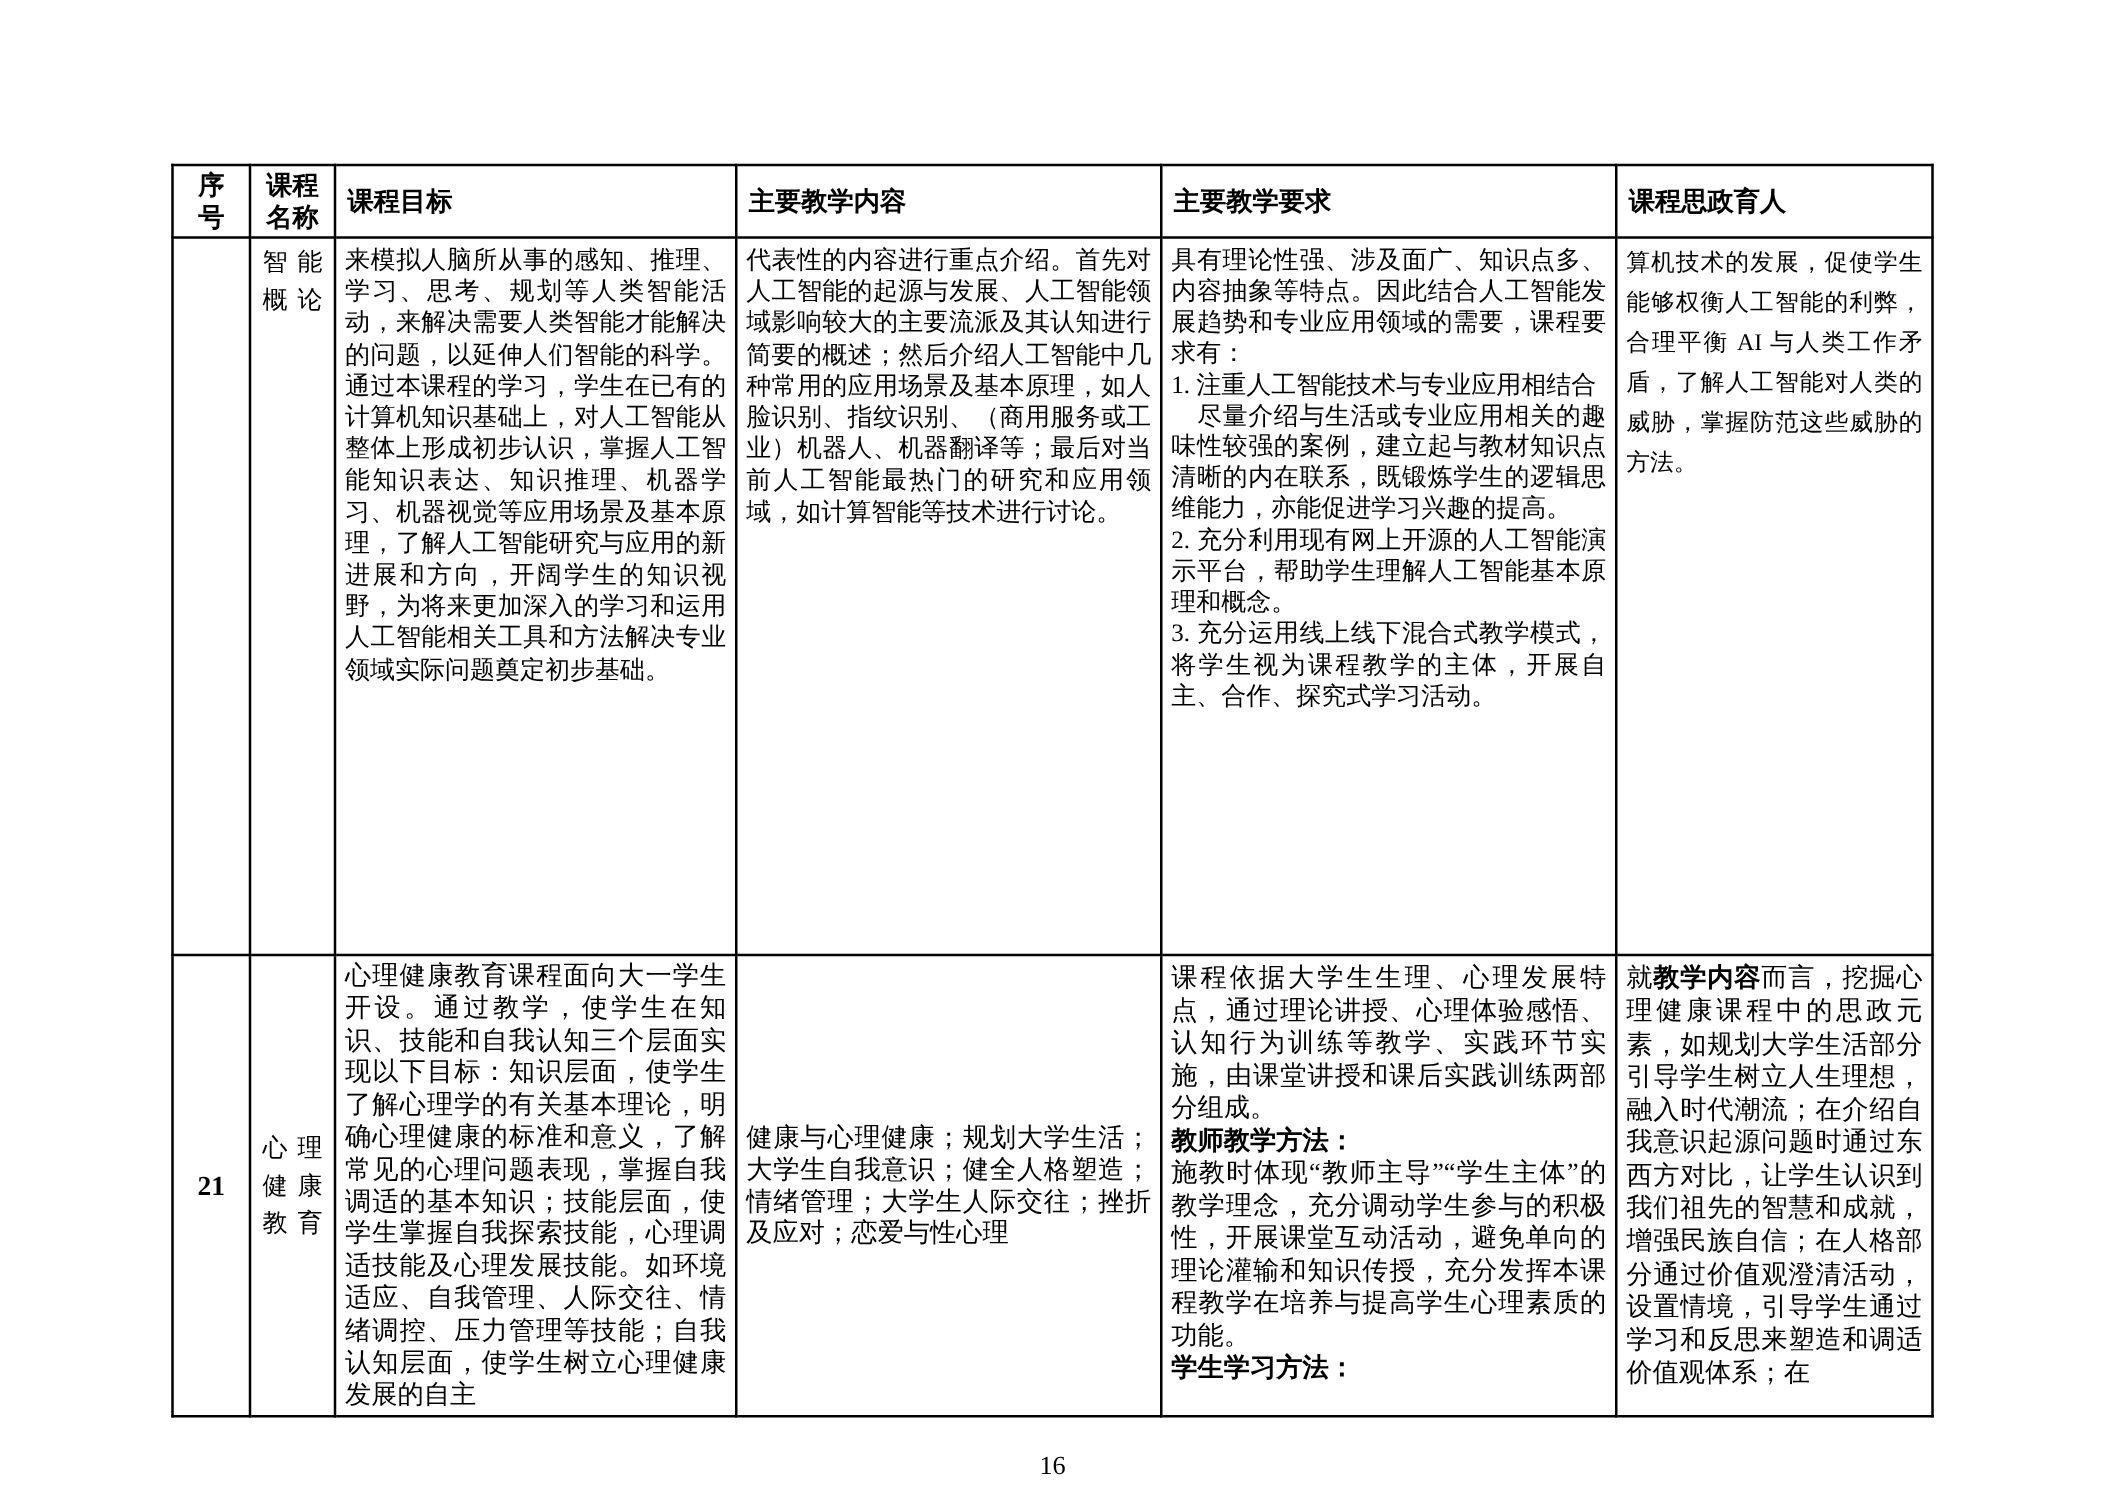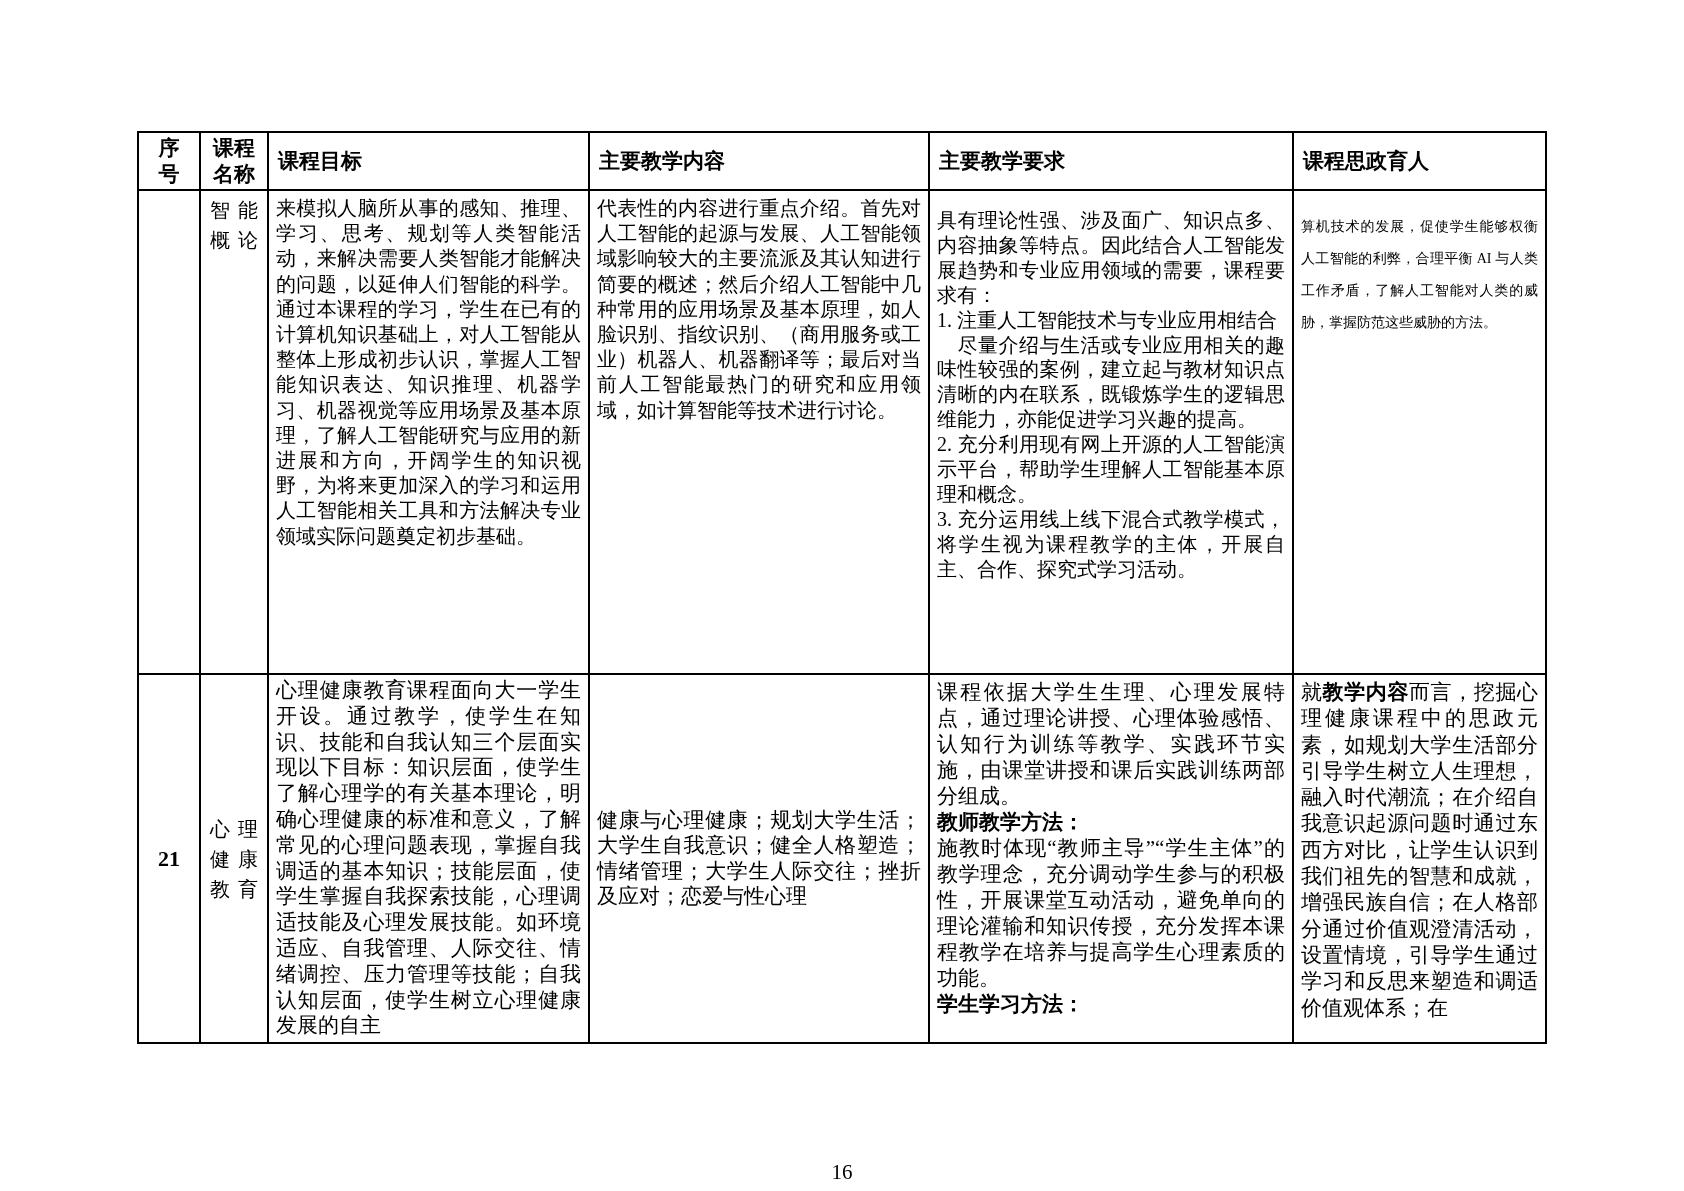--- a/index.html
+++ b/index.html
@@ -23,31 +23,31 @@
     text-align: justify;
     text-justify: inter-character;
     overflow: hidden;
   }
   th {
     font-weight: bold; font-size: 21px; line-height: 26px;
     text-align: left; vertical-align: middle; padding-left: 9px;
   }
   th.th-center { text-align: center; padding: 2px; }
   tr.r-head { height: 57px; }
-  tr.r1 { height: 484px; }
+  tr.r1 { height: 574px; }
   tr.r2 { height: 350px; }
 
   td.c-no { text-align: center; vertical-align: middle; font-weight: bold; font-size: 22px; }
   td.c-name { padding: 4px 9px; }
   td.c-name-mid { vertical-align: middle; }
   .jline { text-align: justify; text-align-last: justify; line-height: 30px; }
 
   td.c-goal1, td.c-content1 { padding-top: 5px; }
-  td.c-req1 { padding-top: 17px; line-height: 24.9px; }
-  td.c-ideo1 { font-size: 14px; line-height: 32px; padding-top: 20px; }
+  td.c-req1 { padding-top: 5px; line-height: 24.9px; }
+  td.c-ideo1 { font-size: 19px; line-height: 32px; padding-top: 4px; }
 
   tr.r2 td.c-goal2 { font-size: 21px; line-height: 25.8px; border-radius: 15px; }
   tr.r2 td.c-content2 { vertical-align: middle; font-size: 21px; line-height: 25.2px; }
   tr.r2 td.c-req2 { font-size: 21px; line-height: 26px; padding-top: 4px; }
   tr.r2 td.c-ideo2 { font-size: 21px; line-height: 26.3px; padding-top: 4px; }
 
   .bold-head { font-weight: bold; }
   .b { font-weight: bold; }
 
   .page-num {

